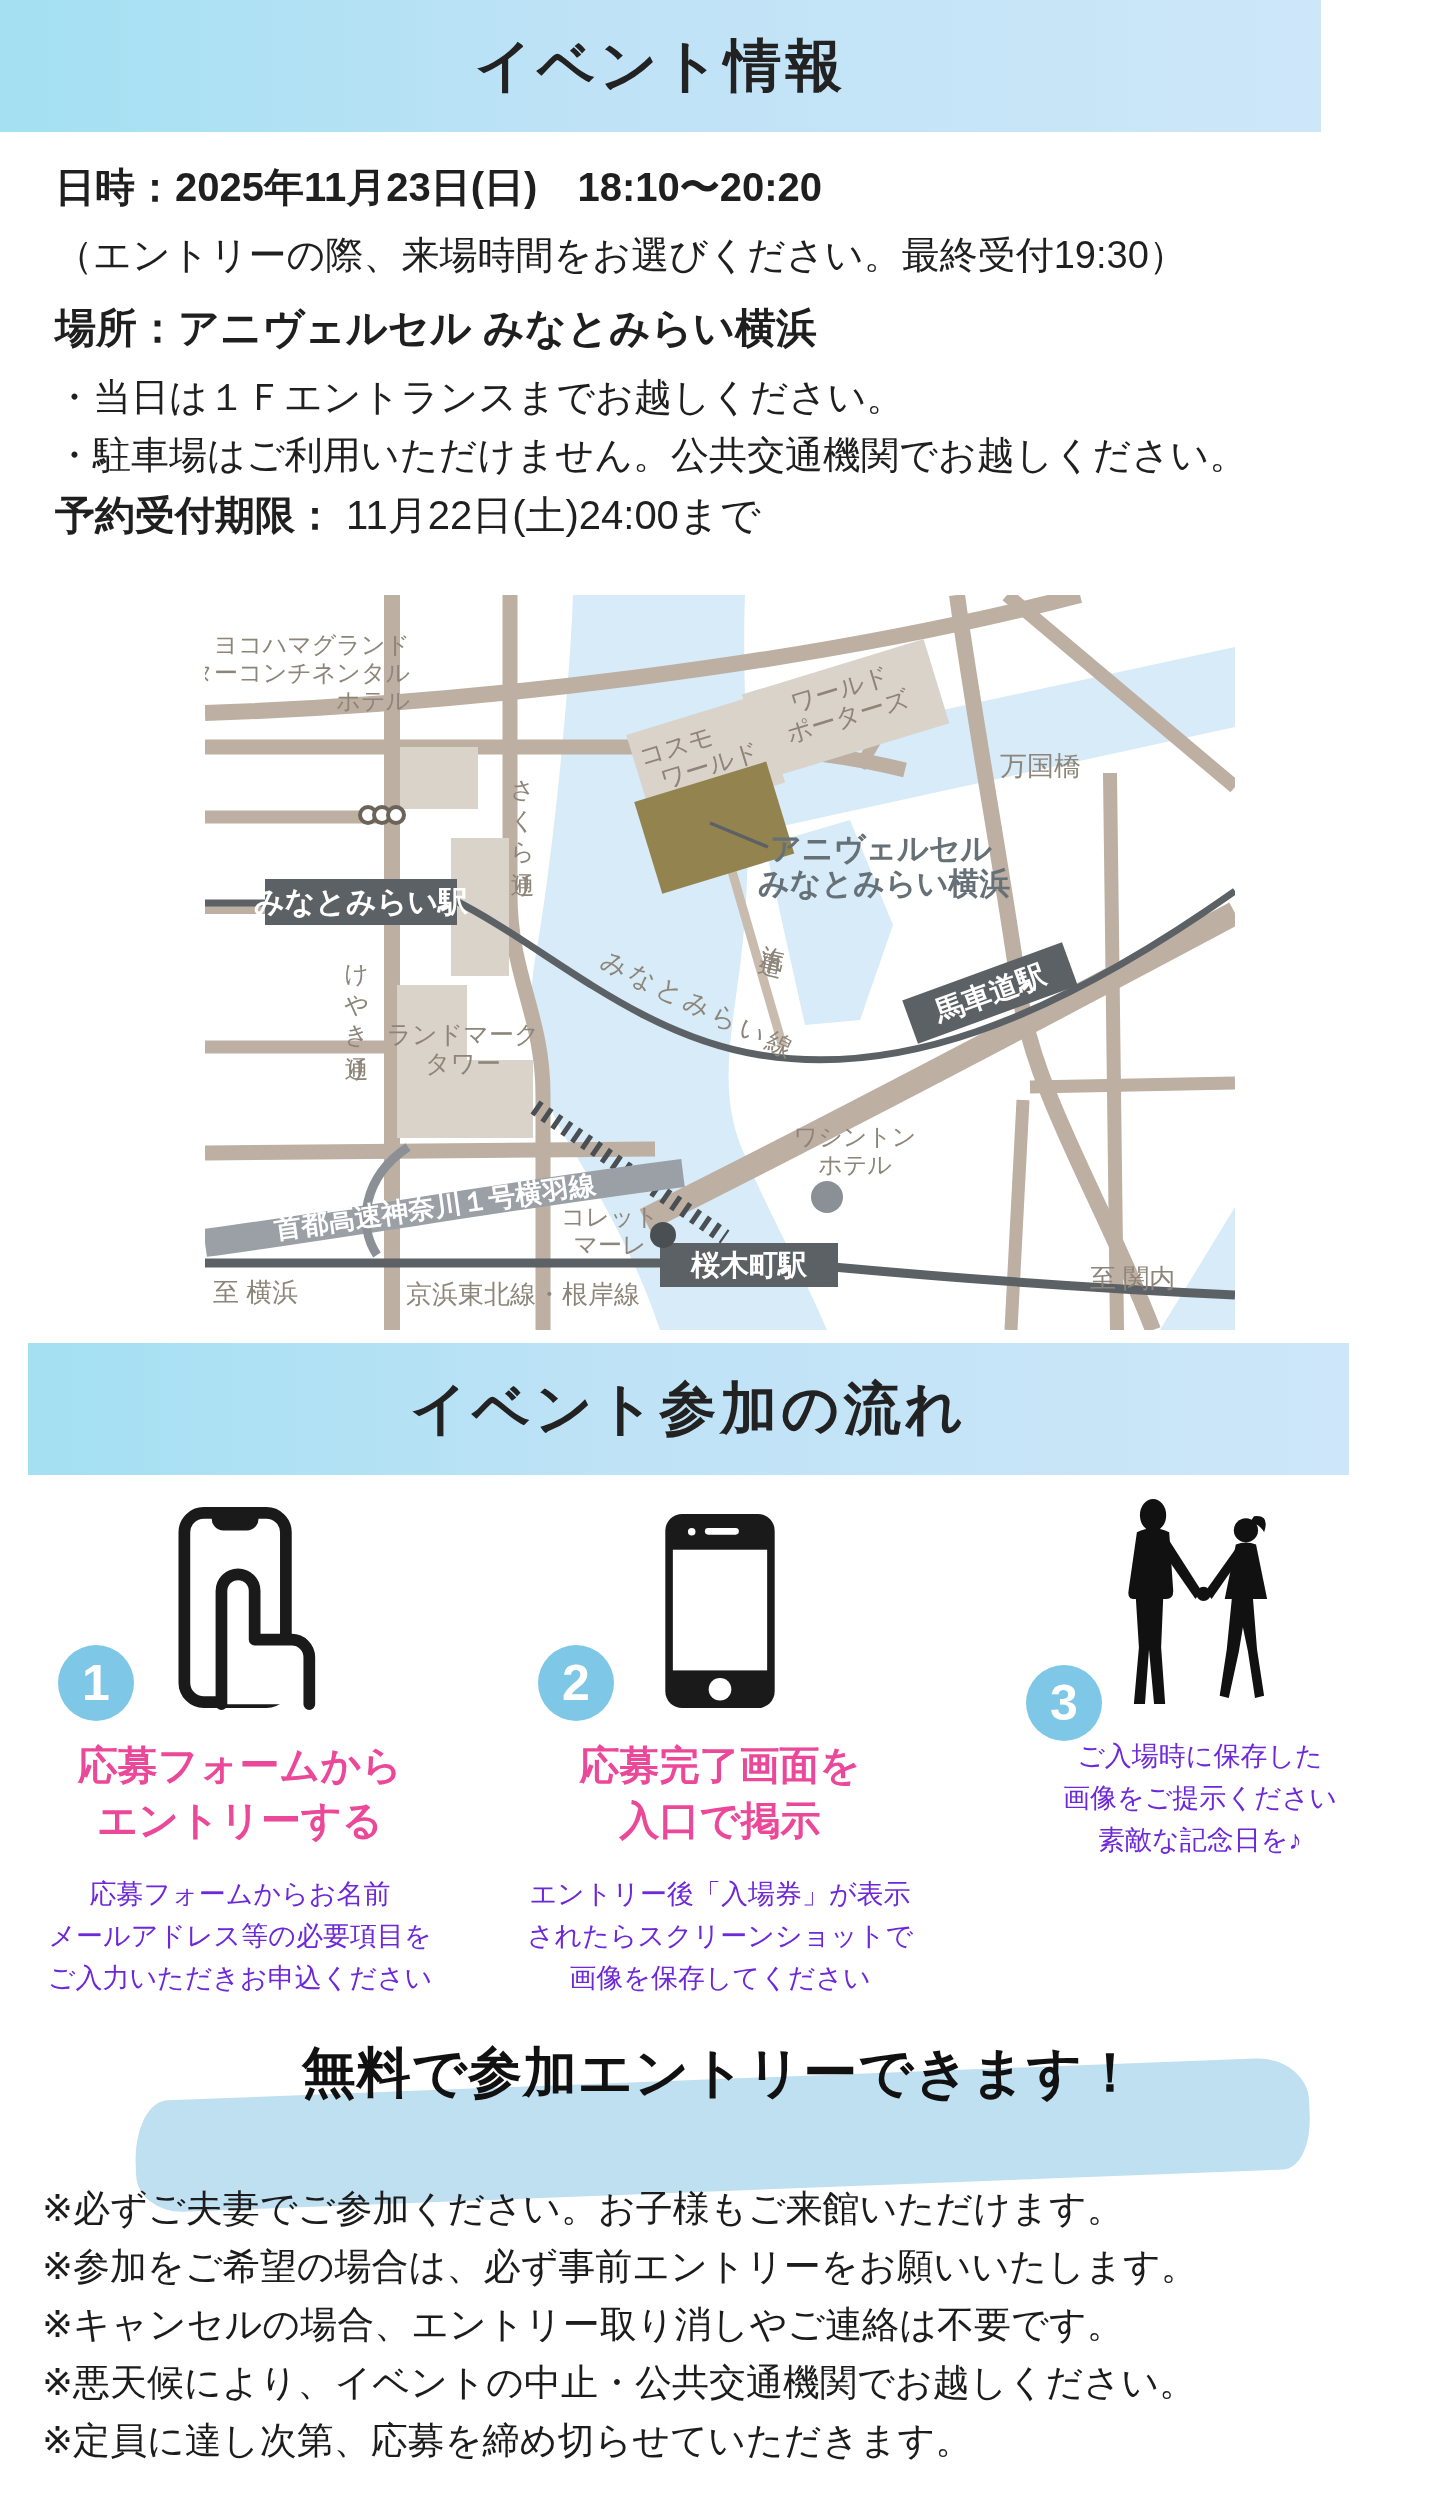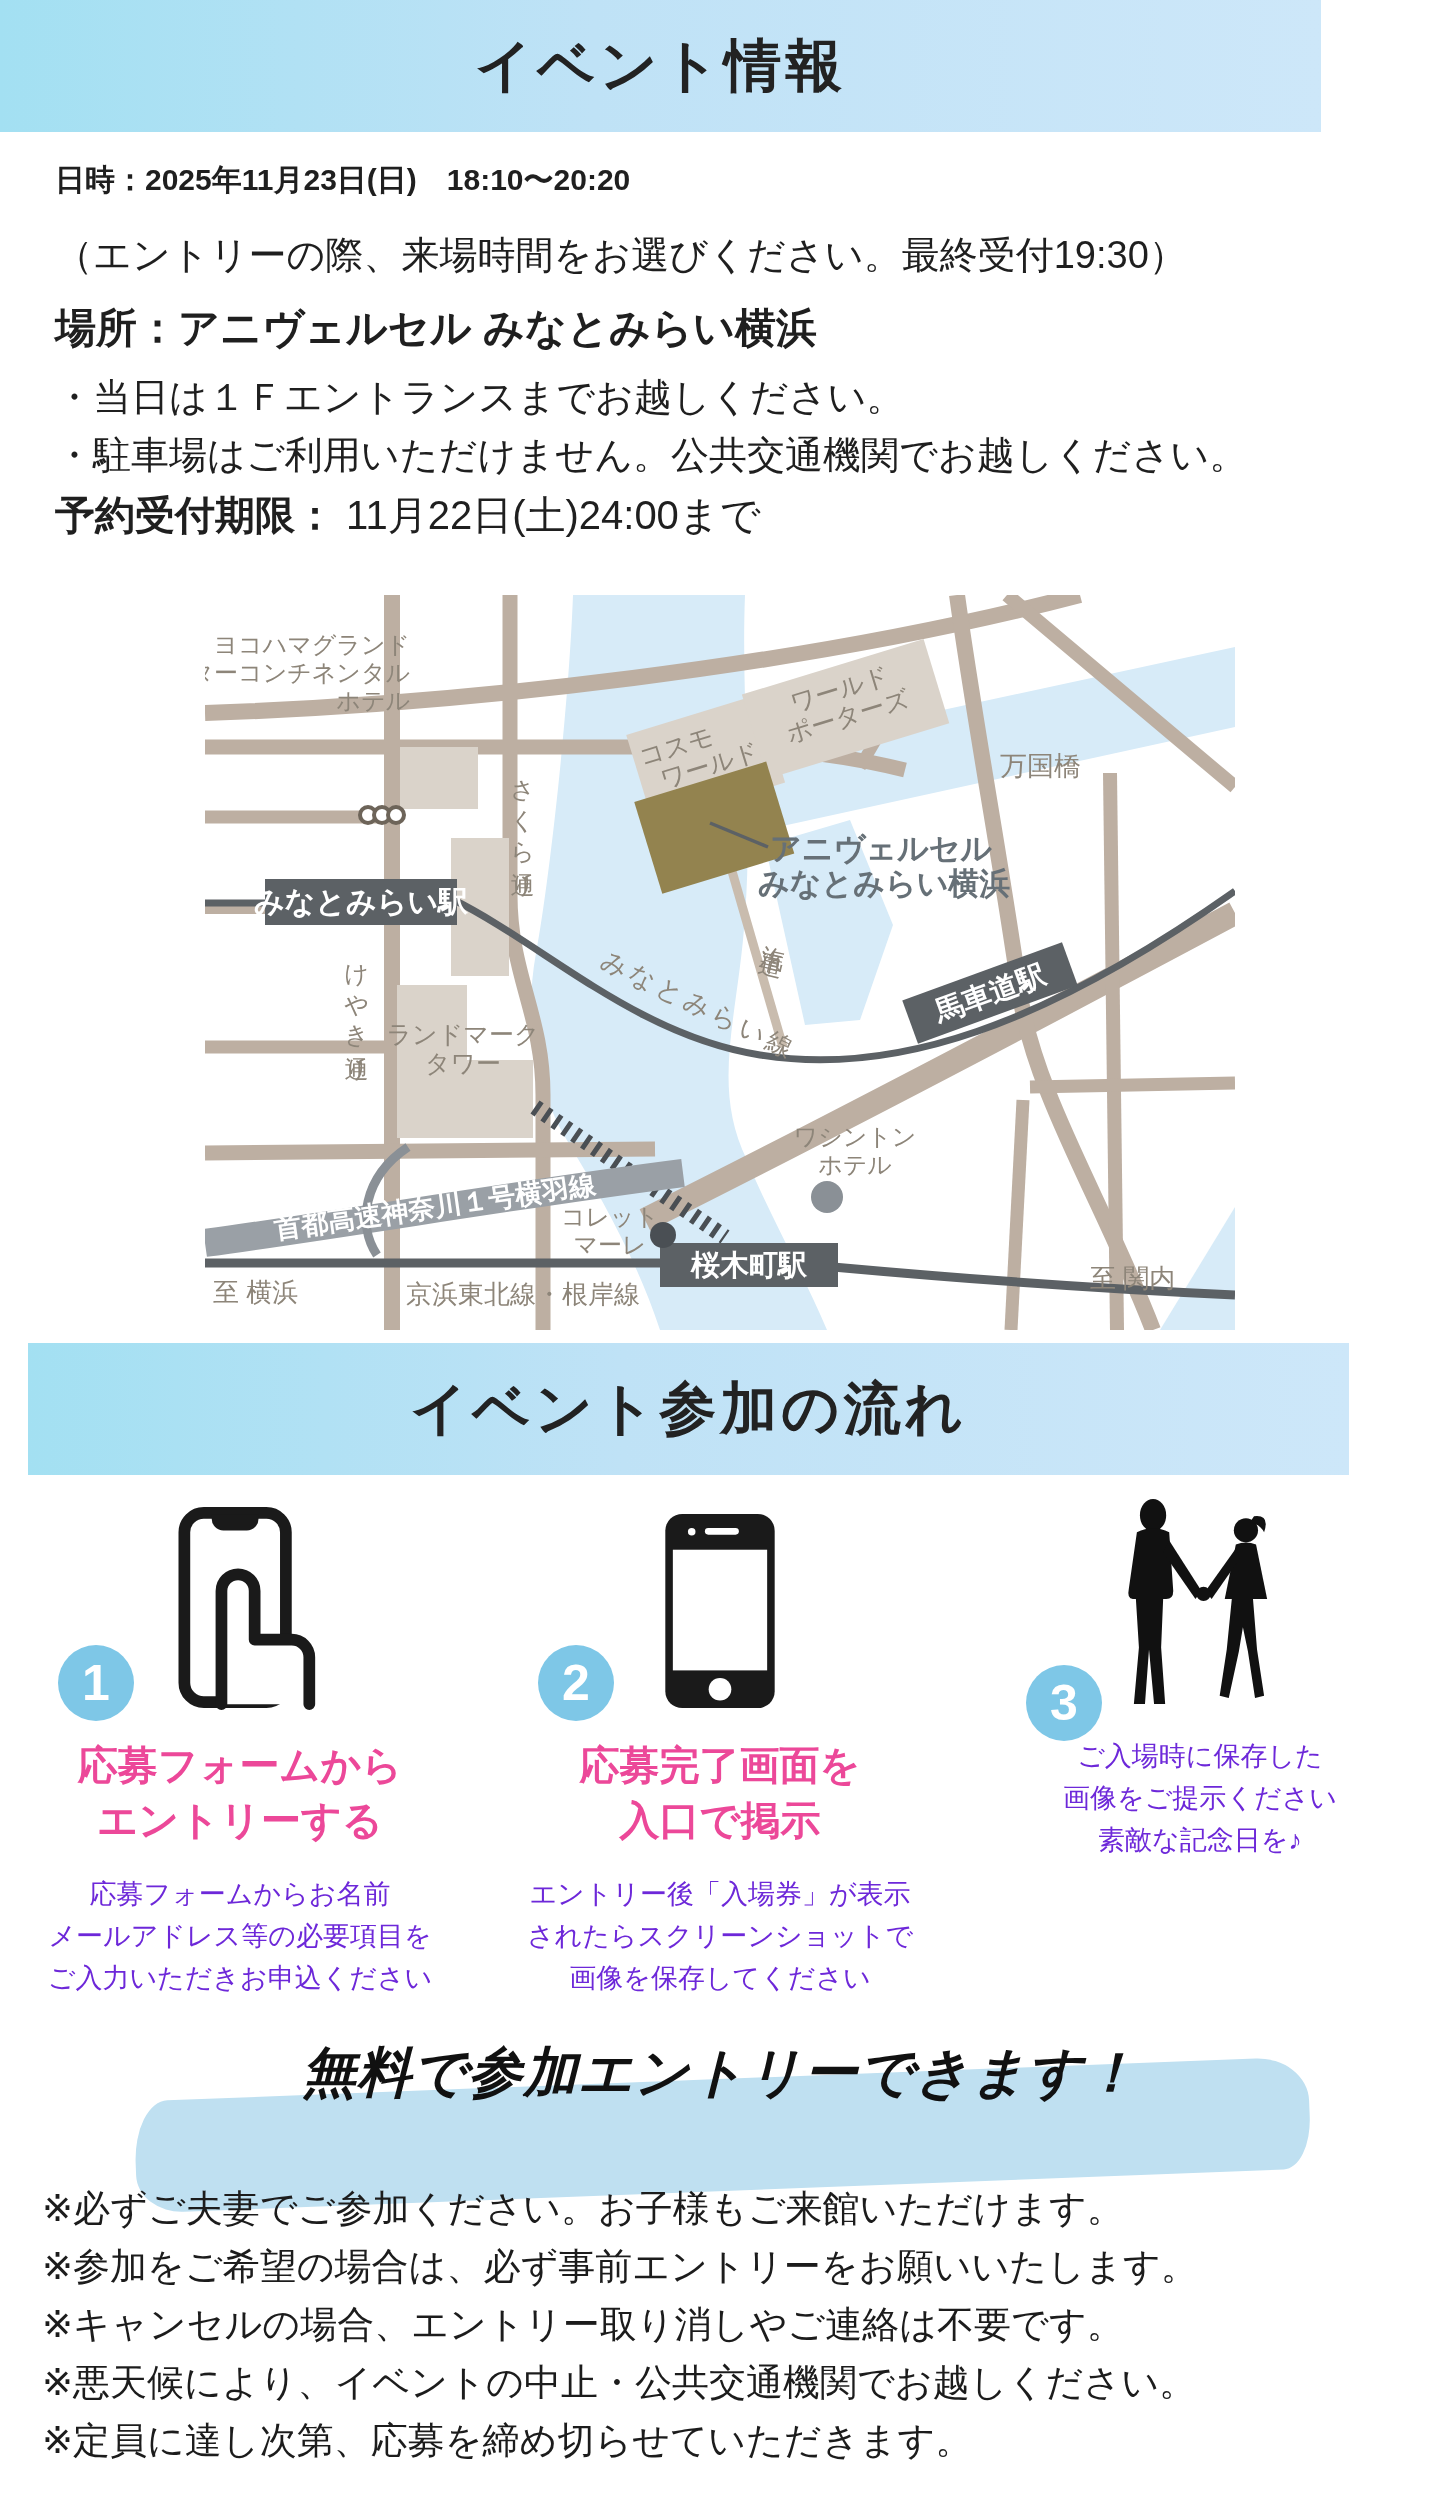--- a/index.html
+++ b/index.html
@@ -6,39 +6,39 @@
   body{font-family:"Liberation Sans","DejaVu Sans",sans-serif;color:#1f1f1f;}
   .page{position:relative;width:1440px;height:2500px;background:#fff;overflow:hidden;}
 
   .band{position:absolute;left:0;width:1321px;height:132px;
         background:linear-gradient(90deg,#a3e0f2 0%,#bfe2f6 45%,#cde7f9 100%);
         display:flex;align-items:center;justify-content:center;}
   .band-title{font-size:57px;font-weight:700;color:#222;letter-spacing:4px;}
 
   .info{position:absolute;left:0;top:0;width:1440px;}
   .iline{position:absolute;left:55px;white-space:nowrap;}
-  .fs-b{font-size:30px;font-weight:700;}
+  .fs-b{font-size:40px;font-weight:700;}
   .fs-r{font-size:38px;font-weight:400;}
   .lbl-b{font-weight:700;}
 
   .map-wrap{position:absolute;left:205px;top:595px;width:1030px;height:735px;}
   .map-wrap svg{display:block;}
   svg text{font-family:"Liberation Sans","DejaVu Sans",sans-serif;}
 
   .steps{position:absolute;left:0;top:1495px;width:1440px;display:flex;}
   .step{position:relative;width:480px;display:flex;flex-direction:column;align-items:center;}
   .icon-row{position:relative;height:215px;width:100%;display:flex;align-items:flex-end;justify-content:center;}
   .badge{position:absolute;left:58px;top:150px;width:76px;height:76px;border-radius:50%;
          background:#7ec7e7;color:#fff;font-size:50px;font-weight:700;
          display:flex;align-items:center;justify-content:center;}
   .step:nth-child(3) .badge{top:170px;left:66px;}
   .step-title{margin-top:28px;text-align:center;font-size:40px;font-weight:600;line-height:1.38;color:#ec4899;}
   .step-desc{margin-top:26px;text-align:center;font-size:27px;font-weight:400;line-height:1.55;color:#6d28d9;}
 
-  .banner{position:absolute;left:0;top:2035px;width:1256px;height:175px;font-style:italic;}
+  .banner{position:absolute;left:0;top:2035px;width:1256px;height:175px;}
   .swoosh{position:absolute;left:135px;top:44px;width:1175px;height:112px;background:#bfe0f1;
           border-radius:34px 52px 28px 46px / 62px 44px 52px 38px;transform:rotate(-2.2deg);}
   .banner-text{position:absolute;left:0;top:2px;width:1440px;text-align:center;
                font-size:54px;font-weight:700;color:#111;letter-spacing:1px;}
 
   .notes{position:absolute;left:42px;top:2180px;width:1380px;}
   .note-line{font-size:37px;line-height:58px;white-space:nowrap;color:#1c1c1c;}
 </style>
 </head>
 <body>

